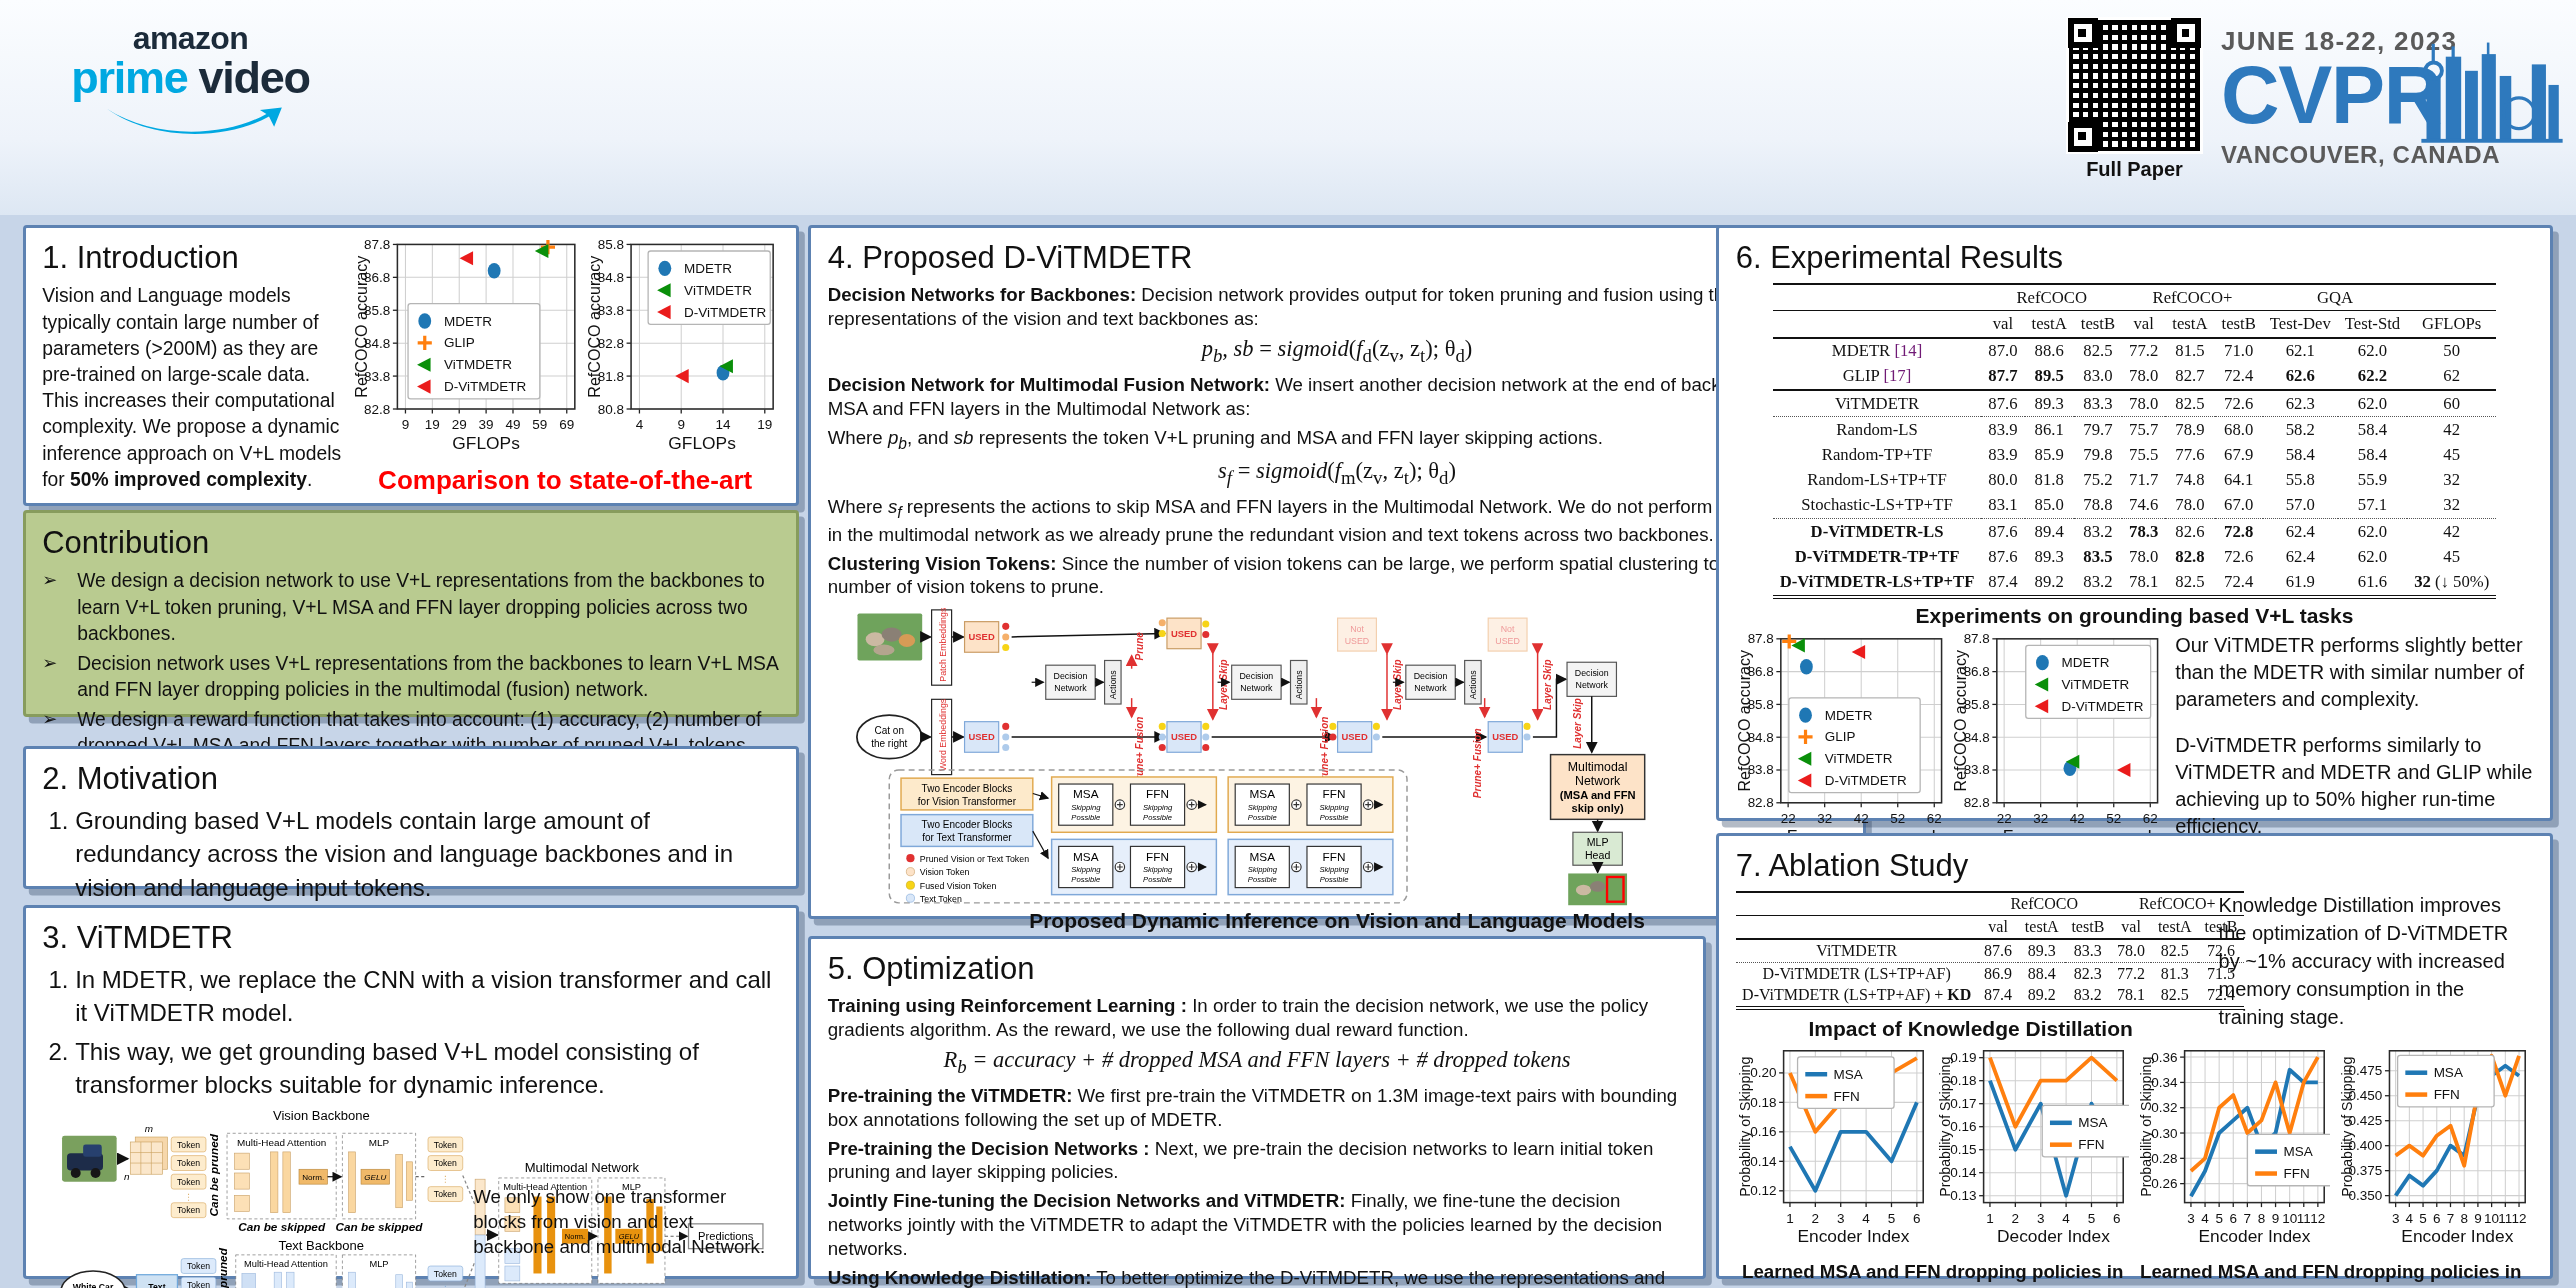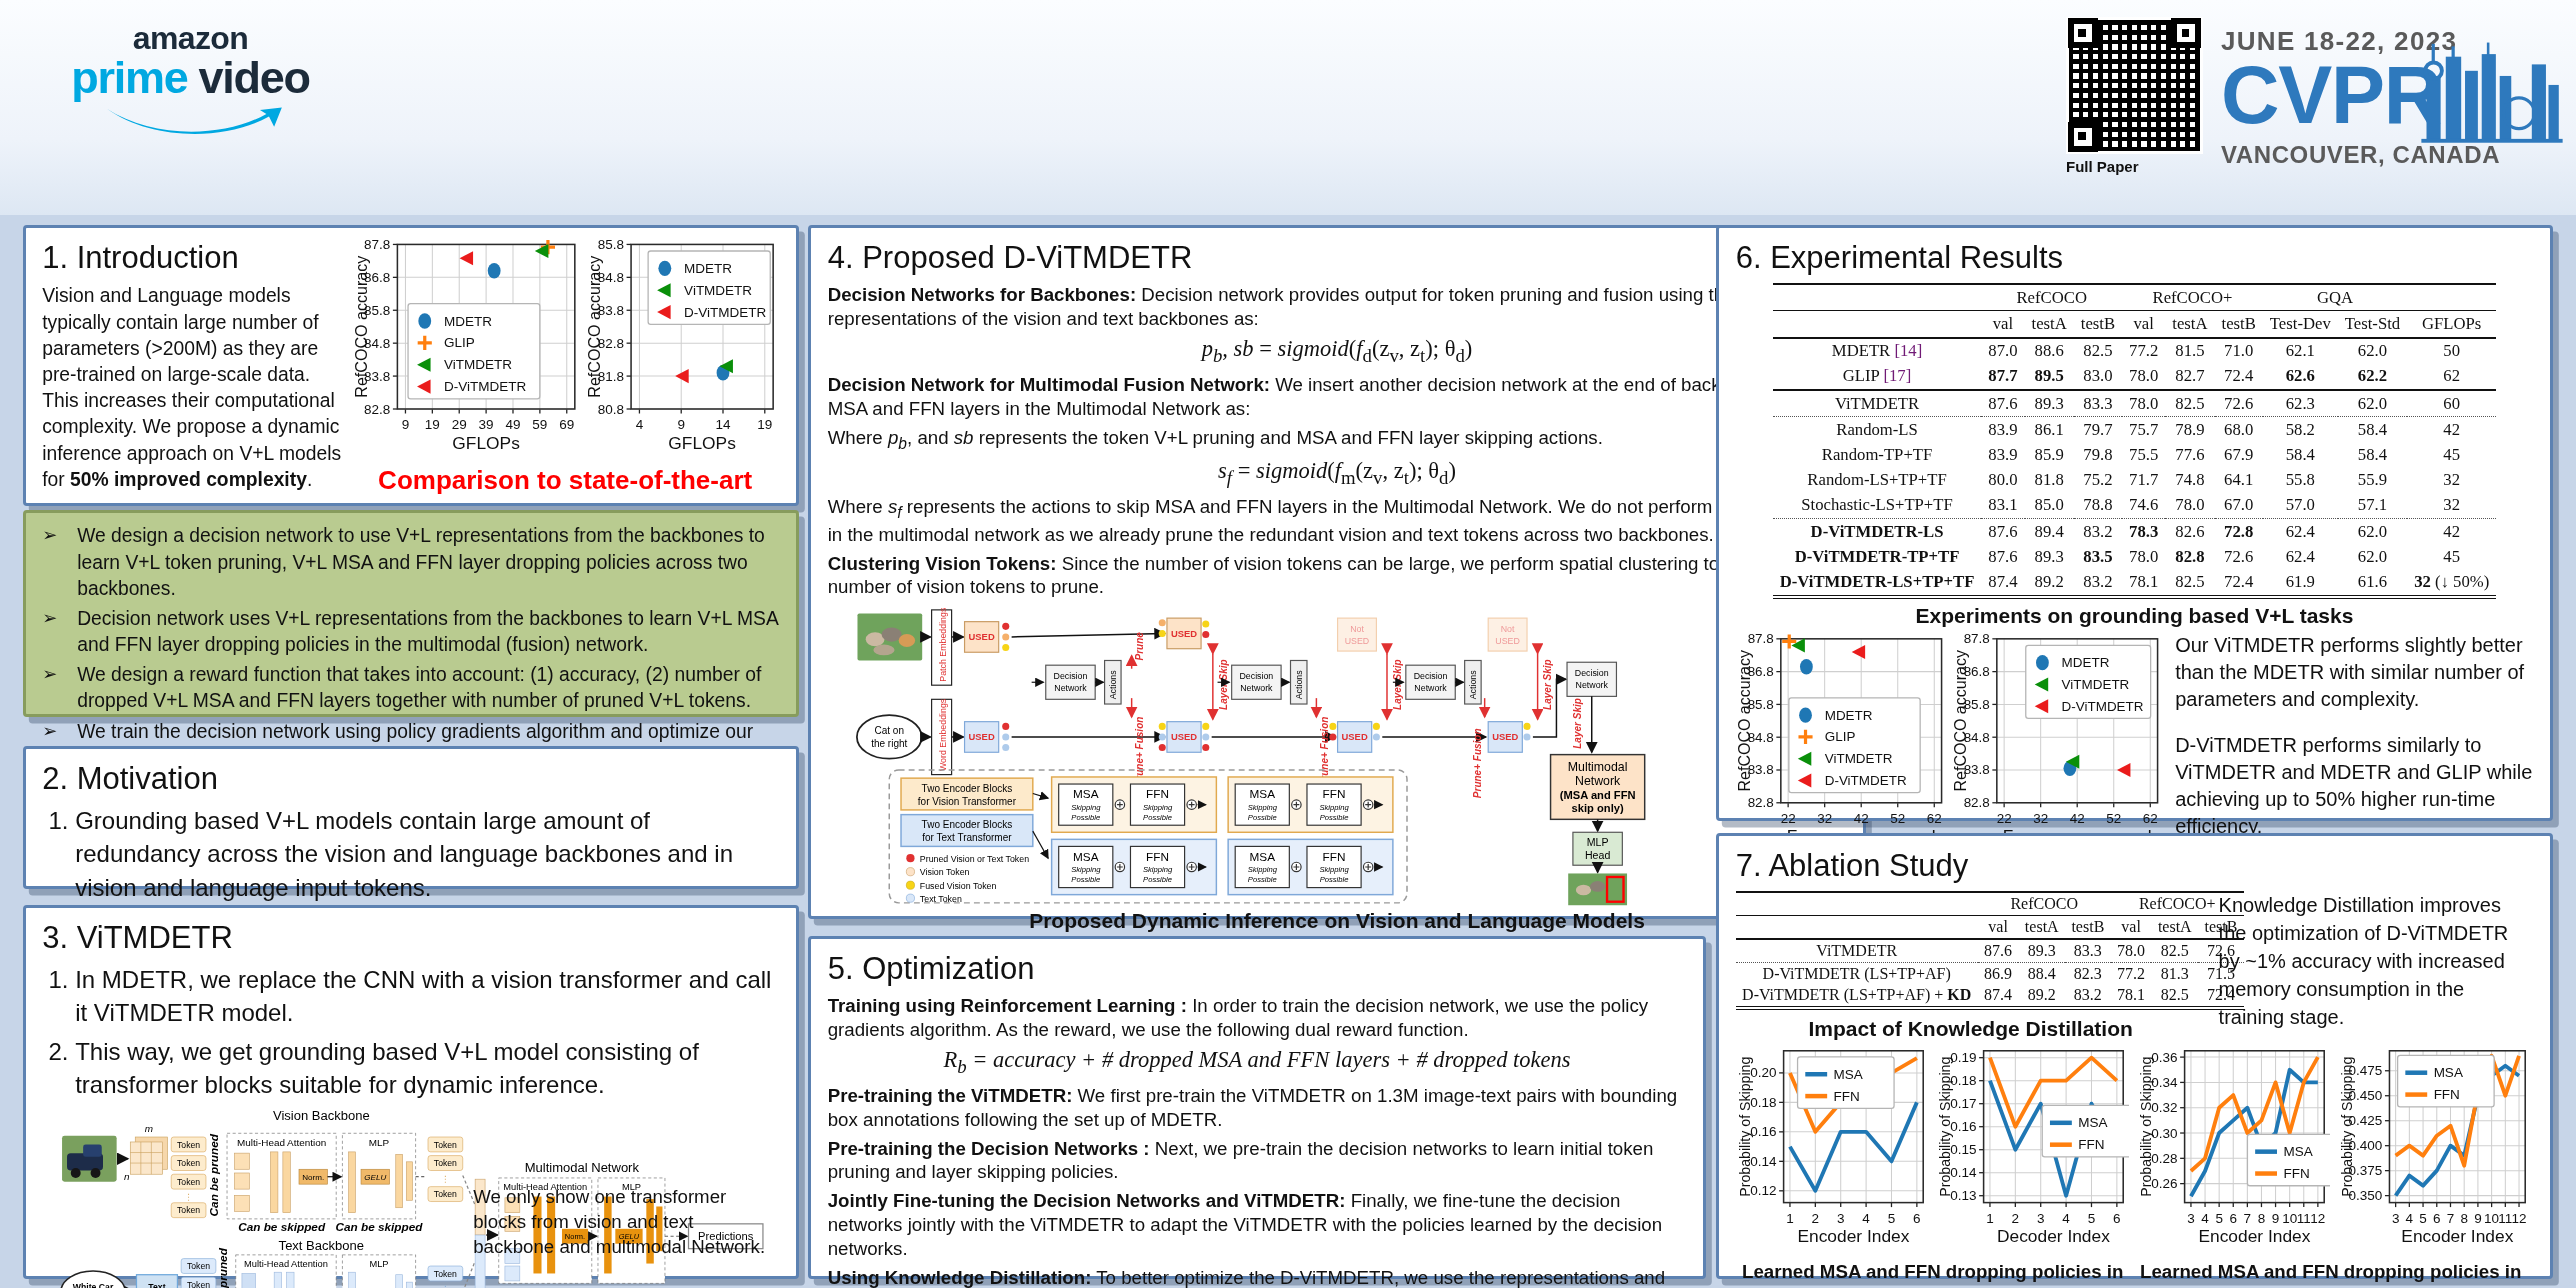--- a/index.html
+++ b/index.html
@@ -12,21 +12,21 @@
   .logo .pv .prime{color:#00a8e1;}
   .title-block{position:absolute;left:361px;top:27px;width:1687px;text-align:center;}
   .title{font-size:44px;font-weight:bold;}
   .authors{font-size:28px;margin-top:18px;}
   .email{font-size:20px;margin-top:7.7px;}
   .qr{position:absolute;left:2066px;top:16.7px;width:137px;height:137px;background:#fff;border:3.9px solid #fff;box-sizing:border-box;
       background-image:repeating-linear-gradient(0deg,#000 0 4.5px,transparent 4.5px 9.7px),repeating-linear-gradient(90deg,#000 0 4.5px,transparent 4.5px 9.7px);}
   .qr i{position:absolute;width:30px;height:30px;border:6.4px solid #000;background:#fff;box-sizing:border-box;}
   .qr i:after{content:"";position:absolute;left:4.5px;top:4.5px;width:7.7px;height:7.7px;background:#000;}
   .qr .tl{left:-1.3px;top:-1.3px}.qr .tr{right:-1.3px;top:-1.3px}.qr .bl{left:-1.3px;bottom:-1.3px}
-  .qr-cap{position:absolute;left:2066px;top:158px;width:137px;text-align:left;font-size:15px;font-weight:bold;}
+  .qr-cap{position:absolute;left:2066px;top:158px;width:137px;text-align:center;font-size:20px;font-weight:bold;}
   .conf{position:absolute;left:2221px;top:26px;width:348px;}
   .conf-date{font-size:26px;font-weight:bold;color:#5a5a5a;letter-spacing:1.3px;}
   .conf-name{font-size:81px;font-weight:bold;color:#2e79bd;line-height:0.95;letter-spacing:-1.3px;}
   .conf-city{font-size:24px;font-weight:bold;color:#5a5a5a;letter-spacing:0.6px;margin-top:7px;}
   .skyline{position:absolute;left:2421px;top:31px;}
   
   .panel{position:absolute;background:#fff;border:3.2px solid #5d82b2;border-radius:3.9px;box-shadow:5.8px 6.4px 0 rgba(55,76,104,.38);box-sizing:border-box;padding:10.3px 16.7px;}
   .panel h2{margin:1.3px 0 7.7px 0;font-size:31px;font-weight:normal;}
   .green{background:#b9cb90;border-color:#879c5d;}
   #p-intro{left:22.5px;top:225px;width:776px;height:281px;}
@@ -223,20 +223,21 @@
             <path d="M110.52 115.24000000000001L131.51999999999998 104.24000000000001L131.51999999999998 126.24000000000001Z" fill="#ea1c1c"></path>
             <text x="152.51999999999998" y="122.24000000000001" font-size="21" fill="#111">D-ViTMDETR</text>
           </svg>
       </div>
       <div class="redcap">Comparison to state-of-the-art</div>
     </div>
   </div>
 </div>
 
 <div class="panel green" id="p-contrib">
+  <h2>Contribution</h2>
   <div class="bullets">
     <div class="bullet">
         <span class="mk">➢</span>
         <span>We design a decision network to use V+L representations from the backbones to learn V+L token pruning, V+L MSA and FFN layer dropping policies across two backbones.</span>
       </div>
     <div class="bullet">
         <span class="mk">➢</span>
         <span>Decision network uses V+L representations from the backbones to learn V+L MSA and FFN layer dropping policies in the multimodal (fusion) network.</span>
       </div>
     <div class="bullet">

